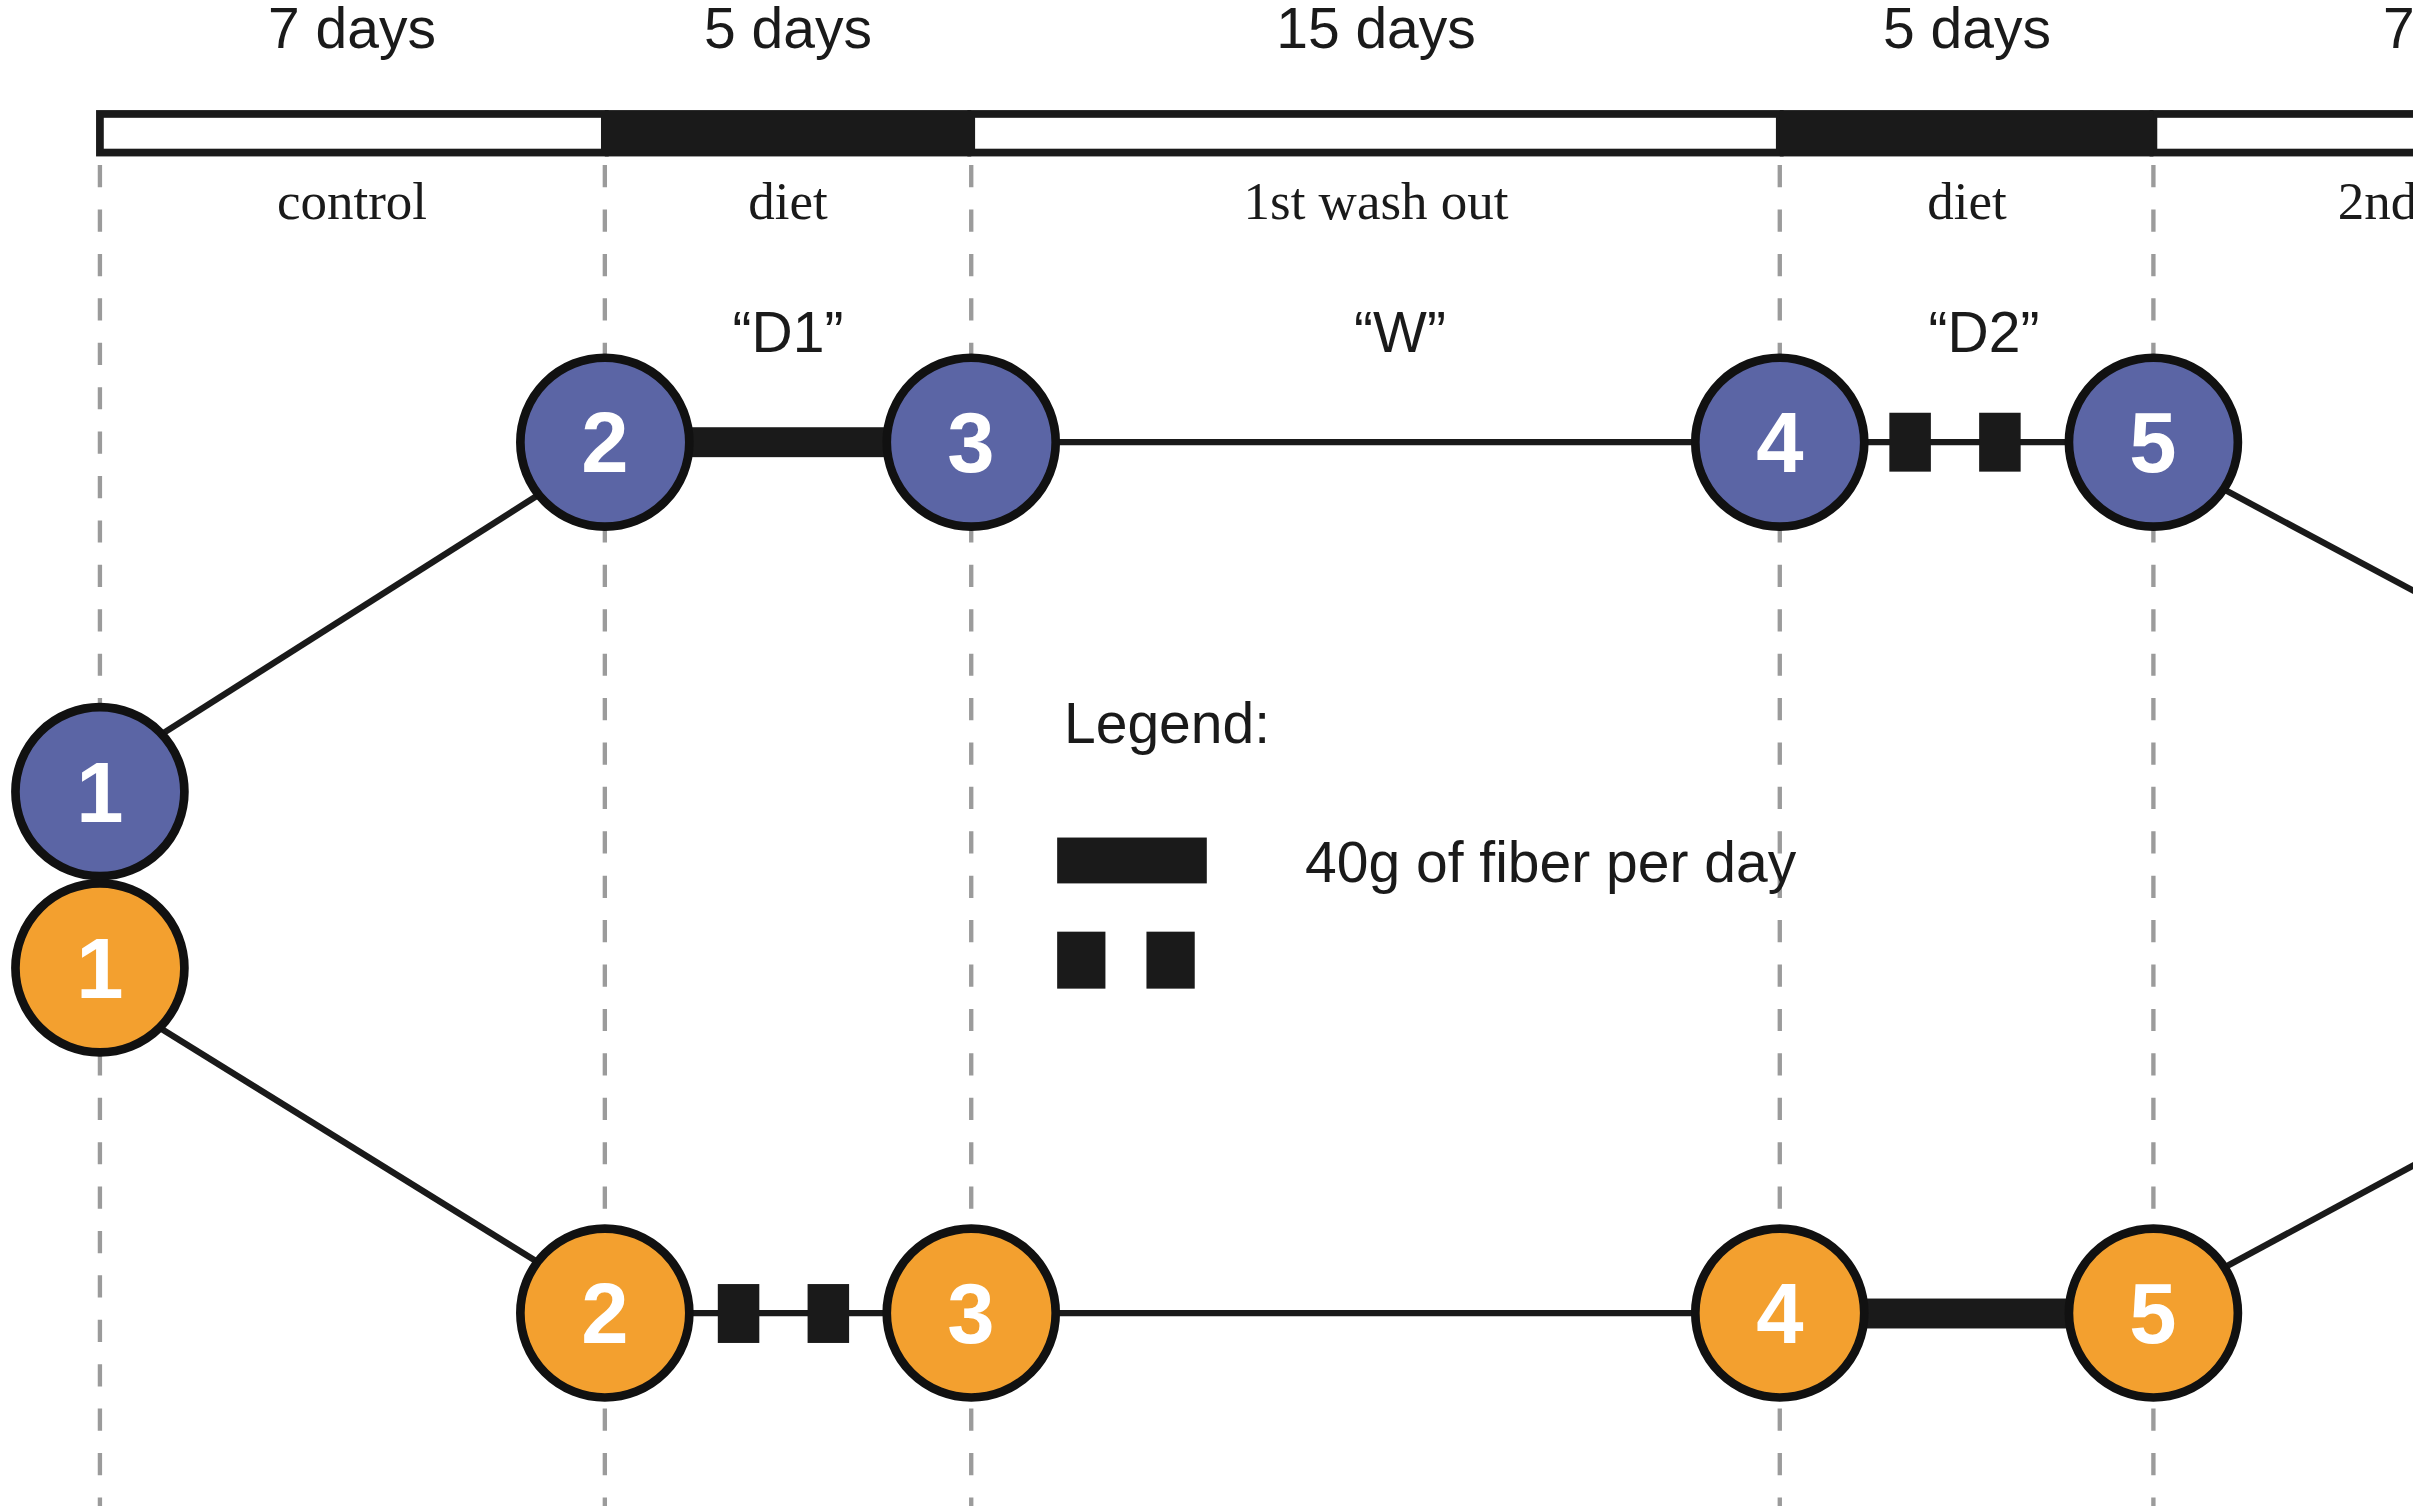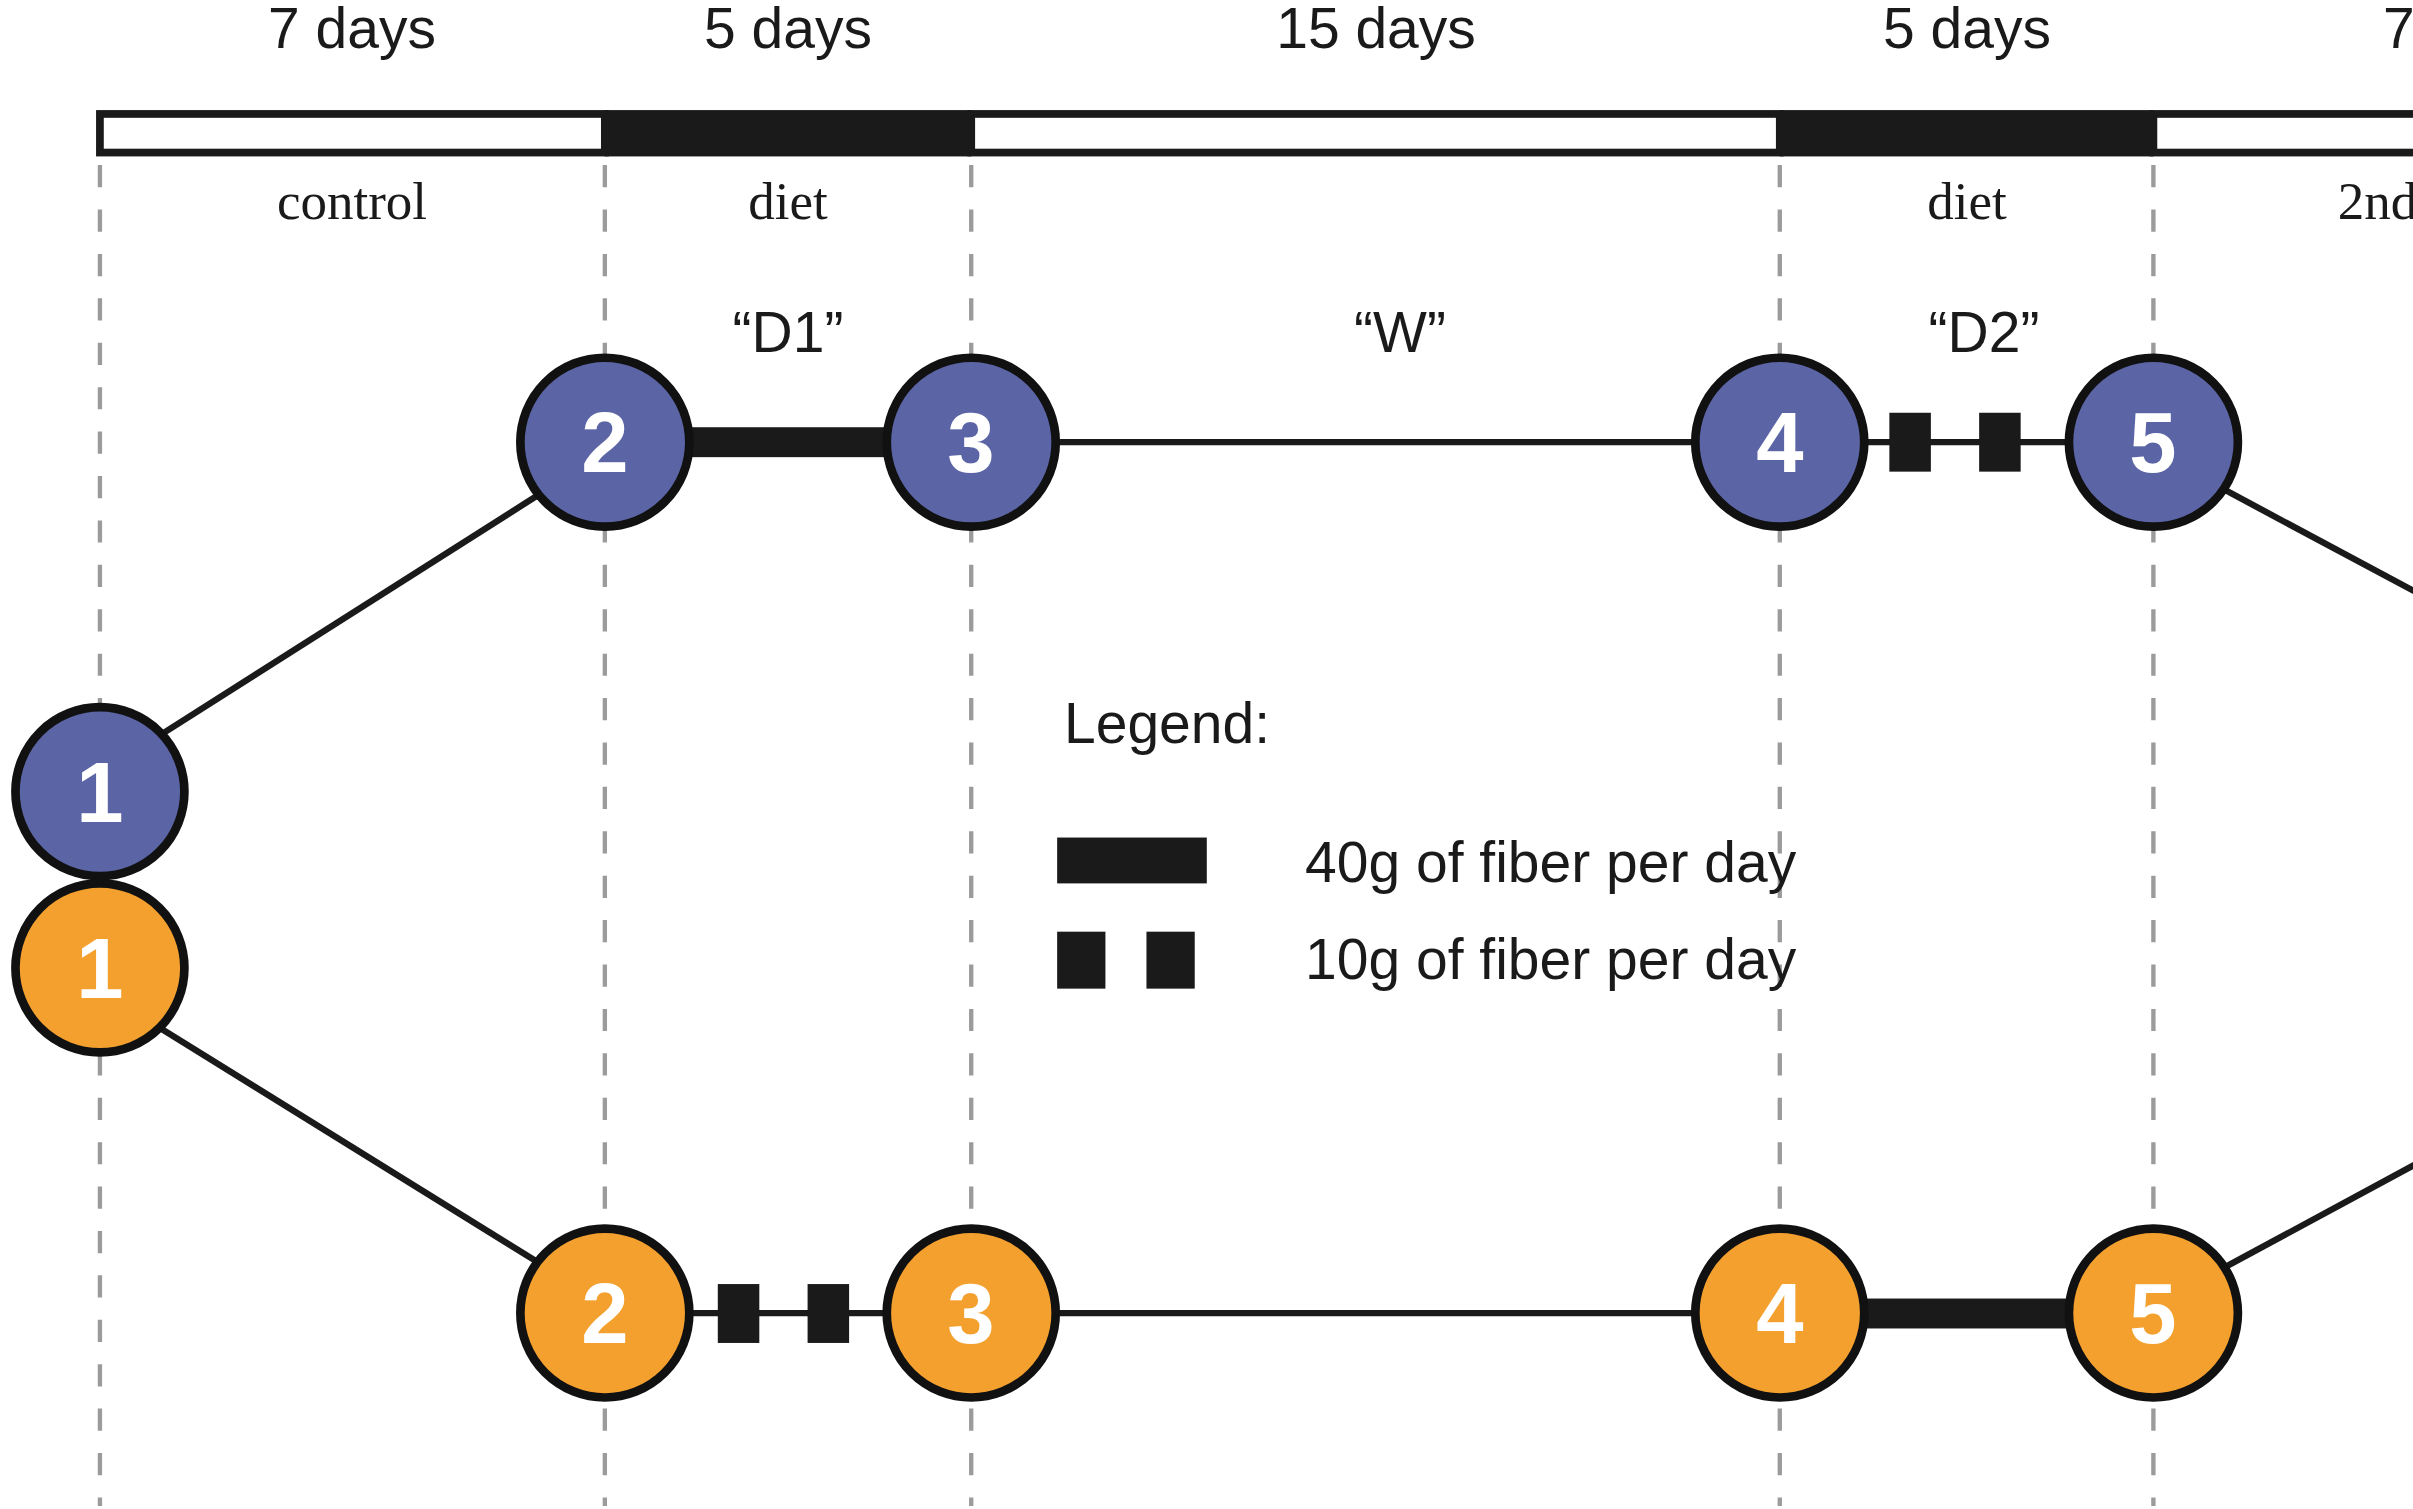--- a/index.html
+++ b/index.html
@@ -100,20 +100,21 @@
   </svg>
 
   <div class="txt dur" style="left:352px;top:-4.8px;transform:translateX(-50%);">7 days</div>
   <div class="txt dur" style="left:788px;top:-4.8px;transform:translateX(-50%);">5 days</div>
   <div class="txt dur" style="left:1376px;top:-4.8px;transform:translateX(-50%);">15 days</div>
   <div class="txt dur" style="left:1967px;top:-4.8px;transform:translateX(-50%);">5 days</div>
   <div class="txt dur" style="left:2467px;top:-4.8px;transform:translateX(-50%);">7 days</div>
 
   <div class="txt phase" style="left:352px;top:171px;transform:translateX(-50%);">control</div>
   <div class="txt phase" style="left:788px;top:171px;transform:translateX(-50%);">diet</div>
+  <div class="txt phase" style="left:1376px;top:171px;transform:translateX(-50%);">1st wash out</div>
   <div class="txt phase" style="left:1967px;top:171px;transform:translateX(-50%);">diet</div>
   <div class="txt phase" style="left:2479px;top:171px;transform:translateX(-50%);">2nd wash out</div>
 
   <div class="txt code" style="left:788px;top:299px;transform:translateX(-50%);">“D1”</div>
   <div class="txt code" style="left:1400px;top:299px;transform:translateX(-50%);">“W”</div>
   <div class="txt code" style="left:1967px;top:299px;transform:translateX(-50%);margin-left:17px;">“D2”</div>
 
   <div class="nodelbl" style="left:100px;top:792px;">1</div>
   <div class="nodelbl" style="left:605px;top:442px;">2</div>
   <div class="nodelbl" style="left:971px;top:442px;">3</div>
@@ -121,16 +122,15 @@
   <div class="nodelbl" style="left:2153px;top:442px;">5</div>
 
   <div class="nodelbl" style="left:100px;top:968px;">1</div>
   <div class="nodelbl" style="left:605px;top:1313px;">2</div>
   <div class="nodelbl" style="left:971px;top:1313px;">3</div>
   <div class="nodelbl" style="left:1780px;top:1313px;">4</div>
   <div class="nodelbl" style="left:2153px;top:1313px;">5</div>
 
   <div class="txt legend-title" style="left:1064px;top:690px;">Legend:</div>
   <div class="txt legend-lbl" style="left:1269px;top:829px;">40g of fiber per day</div>
-  <div class="txt legend-lbl" style="left:1269px;top:926px;">10g of fiber per day</div>
 
 </div>
 
 
 </body></html>

